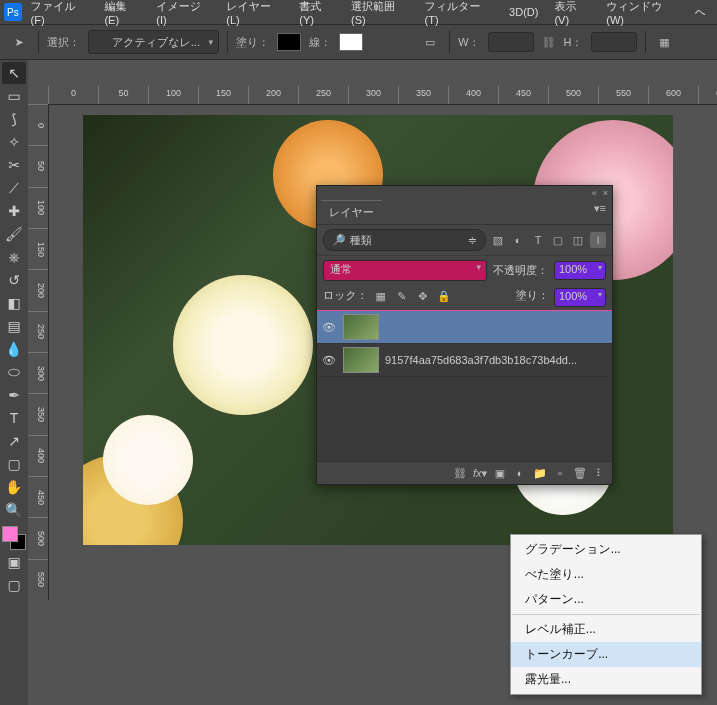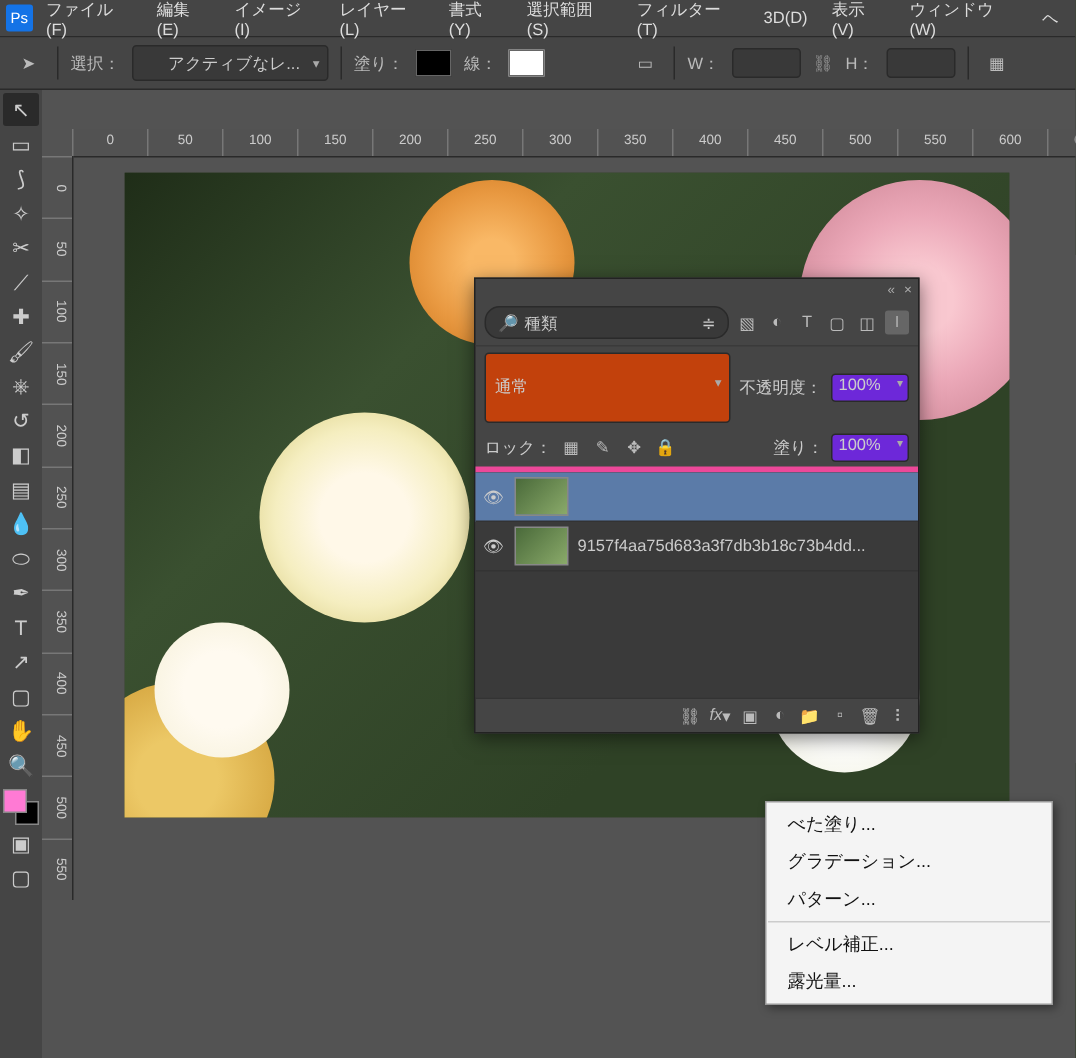--- a/index.html
+++ b/index.html
@@ -39,25 +39,25 @@
 .f6{width:130px;height:130px;background:radial-gradient(circle,#ecc866 30%,#cc9830);left:-30px;bottom:-40px}
 .leaves{position:absolute;inset:0;background:linear-gradient(135deg,#1f2d18 0%,#3a5030 30%,#2f4226 70%)}
 .panel{position:absolute;left:316px;top:185px;width:295px;background:#454545;border:1px solid #222;box-shadow:0 3px 12px rgba(0,0,0,0.5)}
 .panel-hdr{height:10px;display:flex;justify-content:flex-end;align-items:center;padding:2px 4px;gap:6px;font-size:9px;color:#aaa}
 .panel-tabs{display:flex;border-bottom:1px solid #333;padding:0 4px}
 .ptab{padding:4px 8px;background:#454545;border-top:1px solid #666;font-size:11px}
 .panel-row{display:flex;align-items:center;padding:4px 6px;gap:4px;border-bottom:1px solid #3a3a3a}
 .search{flex:1;background:#393939;border:1px solid #2a2a2a;border-radius:10px;padding:2px 8px;height:16px;display:flex;align-items:center;gap:4px}
 .small-ic{width:16px;height:16px;display:flex;align-items:center;justify-content:center;color:#bbb;font-size:11px}
 .blend-row{display:flex;align-items:center;padding:4px 6px;gap:6px}
-.blend-sel{background:#c2410c;border:1px solid #2a2a2a;flex:1;padding:14px 6px;height:17px;border-radius:3px;position:relative}
+.blend-sel{background:#be185d;border:1px solid #2a2a2a;flex:1;padding:1px 6px;height:17px;border-radius:3px;position:relative}
 .blend-sel:after{content:"▾";position:absolute;right:5px;color:#aaa;font-size:9px}
 .pct{width:42px;background:#6d28d9;border:1px solid #2a2a2a;padding:1px 4px;height:15px;border-radius:3px;position:relative;text-align:left}
 .pct:after{content:"▾";position:absolute;right:3px;color:#aaa;font-size:8px}
-.lock-row{display:flex;align-items:center;padding:3px 6px;gap:5px;border-bottom:4px solid #ec4899}
+.lock-row{display:flex;align-items:flex-start;padding:3px 6px;gap:5px;border-bottom:1px solid #ec4899}
 .layers-list{background:#3a3a3a;min-height:150px}
 .layer{display:flex;align-items:center;height:32px;border-bottom:1px solid #333;gap:6px;padding:0 4px}
 .layer.active{background:#5b7ba8}
 .eye{width:16px;text-align:center}
 .thumb{width:34px;height:24px;border:1px solid #888;background:#2a3a20 center/cover}
 .layer-name{flex:1;font-size:11px}
 .panel-footer{display:flex;justify-content:flex-end;align-items:center;padding:3px 4px;gap:4px;border-top:1px solid #333}
 .context-menu{position:absolute;left:510px;top:534px;width:190px;background:#f4f4f4;border:1px solid #999;box-shadow:2px 2px 6px rgba(0,0,0,0.4);color:#111;font-size:12px;padding:2px 0}
 .cm-item{padding:4px 14px}
 .cm-item.hl{background:#d0e4f5}
@@ -181,20 +181,25 @@
       <div class="flower f5"></div>
     </div>
   </div>
 </div>
 
 <div class="panel">
   <div class="panel-hdr">
       <span>«</span>
       <span>×</span>
     </div>
+  <div class="panel-tabs">
+      <div class="ptab">レイヤー</div>
+      <div style="flex:1"></div>
+      <span class="small-ic">▾≡</span>
+    </div>
   <div class="panel-row">
     <div class="search">
         <span>🔎</span>
         <span>種類</span>
         <span style="margin-left:auto">≑</span>
       </div>
     <span class="small-ic">▧</span>
     <span class="small-ic">◐</span>
     <span class="small-ic">T</span>
     <span class="small-ic">▢</span>
@@ -233,19 +238,20 @@
     <span class="small-ic">▣</span>
     <span class="small-ic">◐</span>
     <span class="small-ic">📁</span>
     <span class="small-ic">▫</span>
     <span class="small-ic">🗑</span>
     <span class="small-ic">⠇</span>
   </div>
 </div>
 
 <div class="context-menu" id="cm">
+    <div class="cm-item">グラデーション...</div>
     <div class="cm-item">べた塗り...</div>
-    <div class="cm-item">グラデーション...</div>
     <div class="cm-item">パターン...</div>
     <div class="cm-sep"></div>
     <div class="cm-item">レベル補正...</div>
+    <div class="cm-item hl">トーンカーブ...</div>
     <div class="cm-item">露光量...</div>
   </div>
 
 </body></html>

